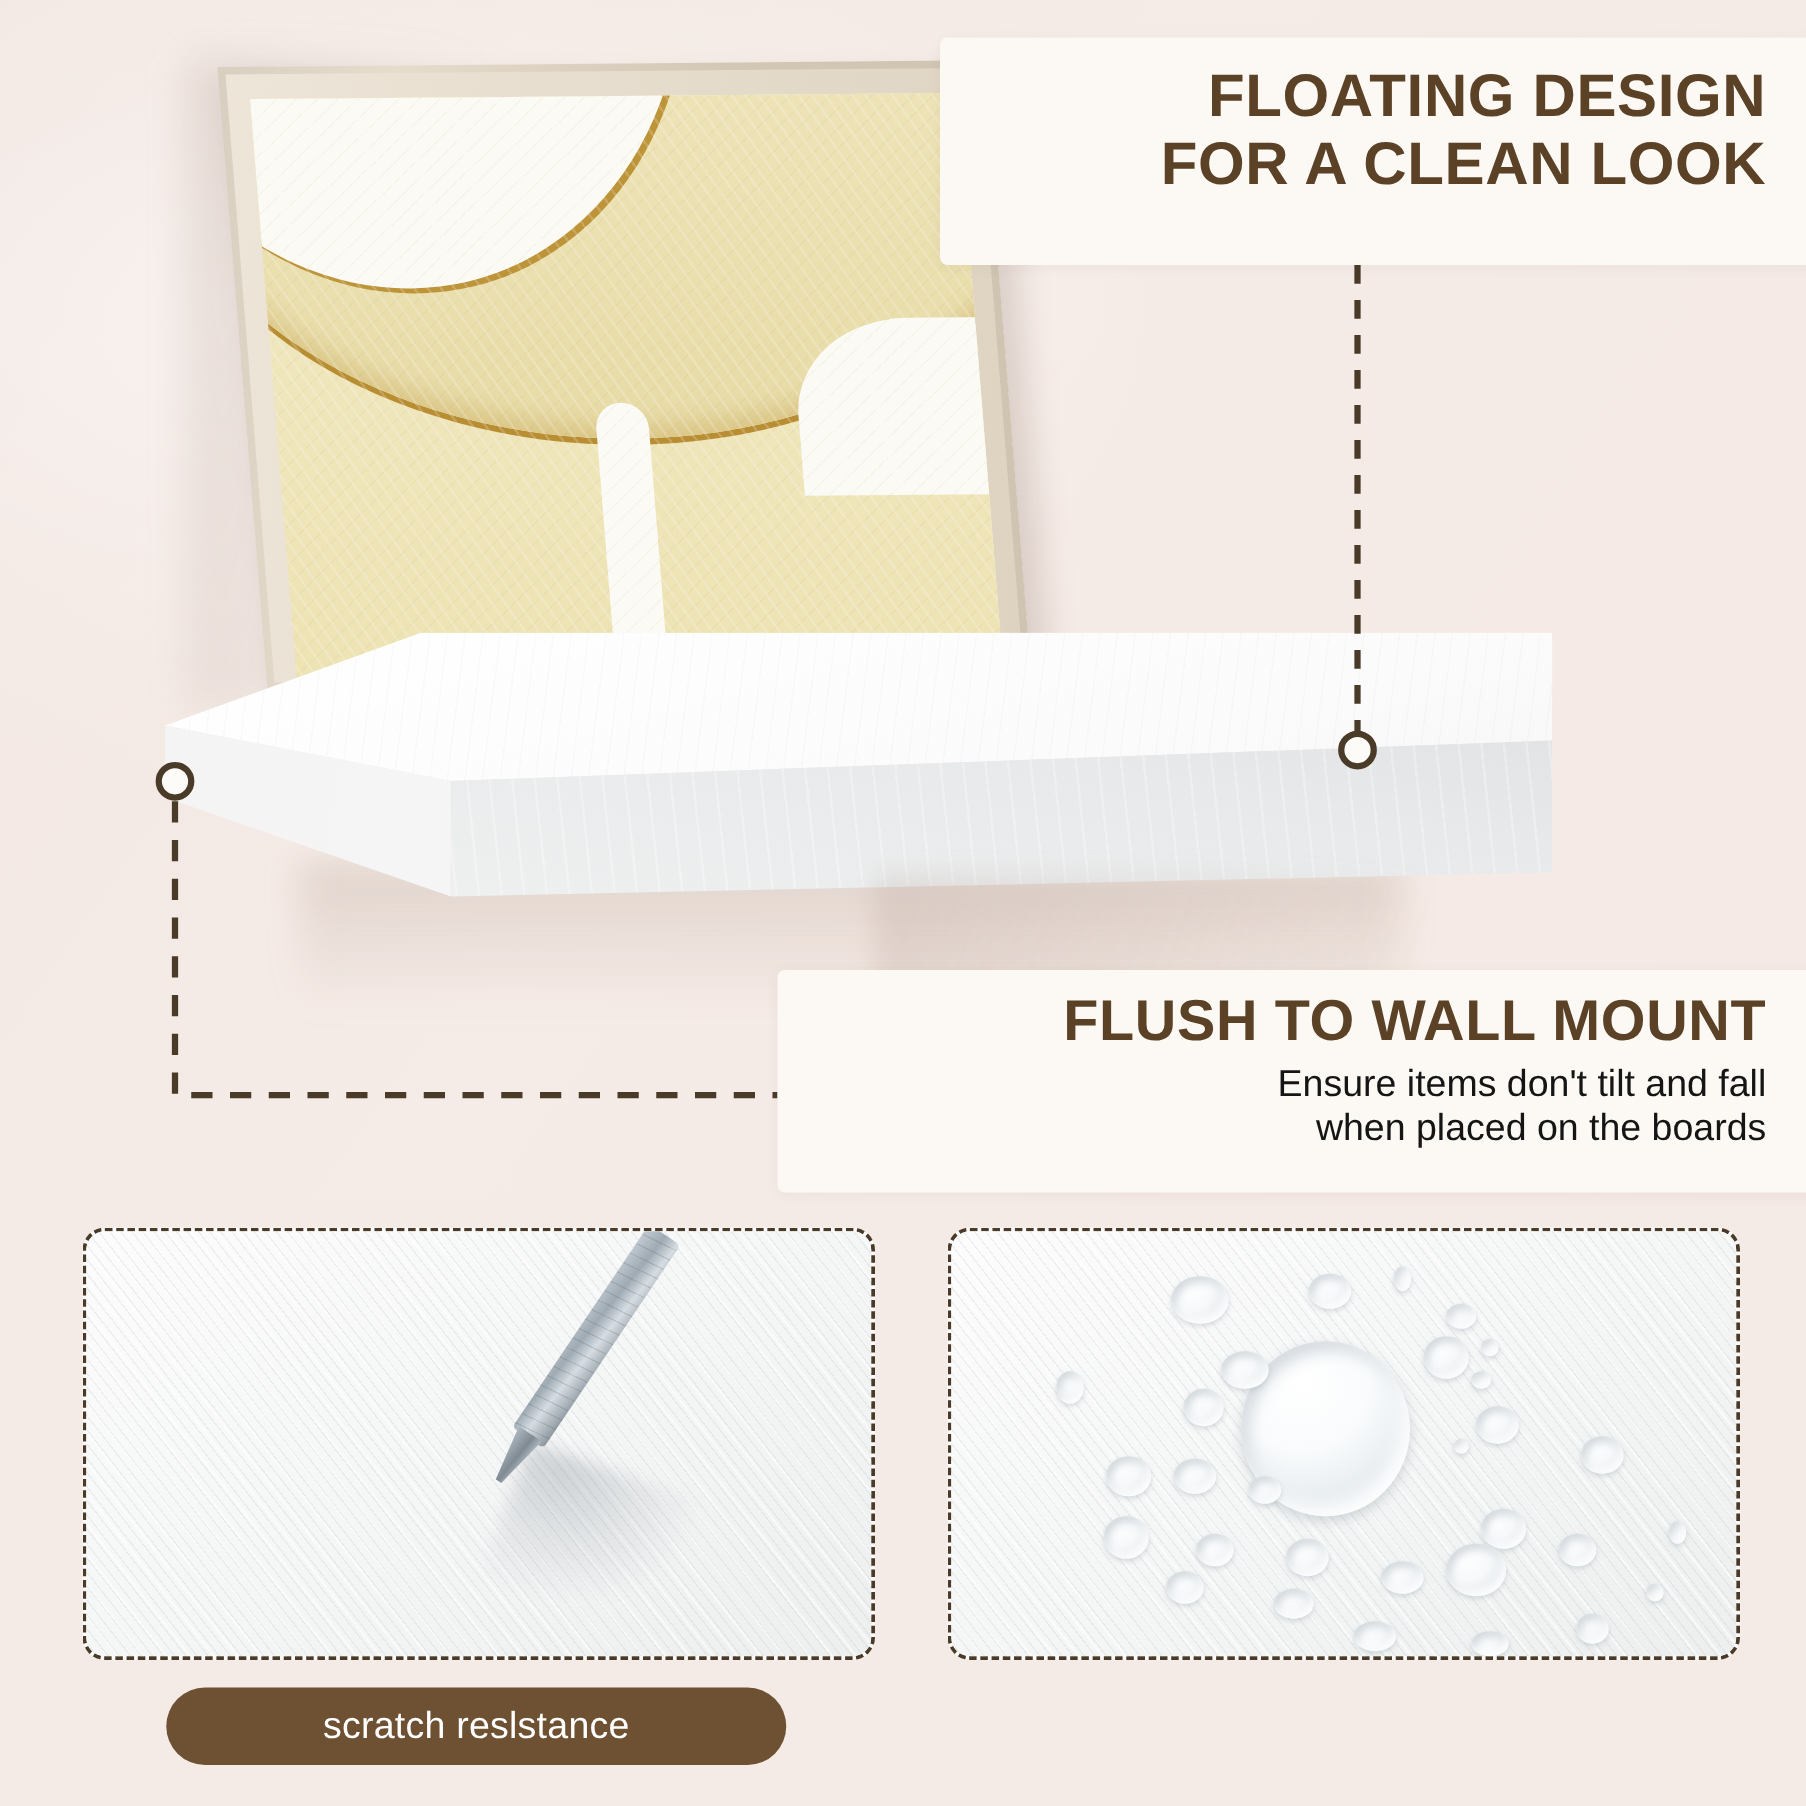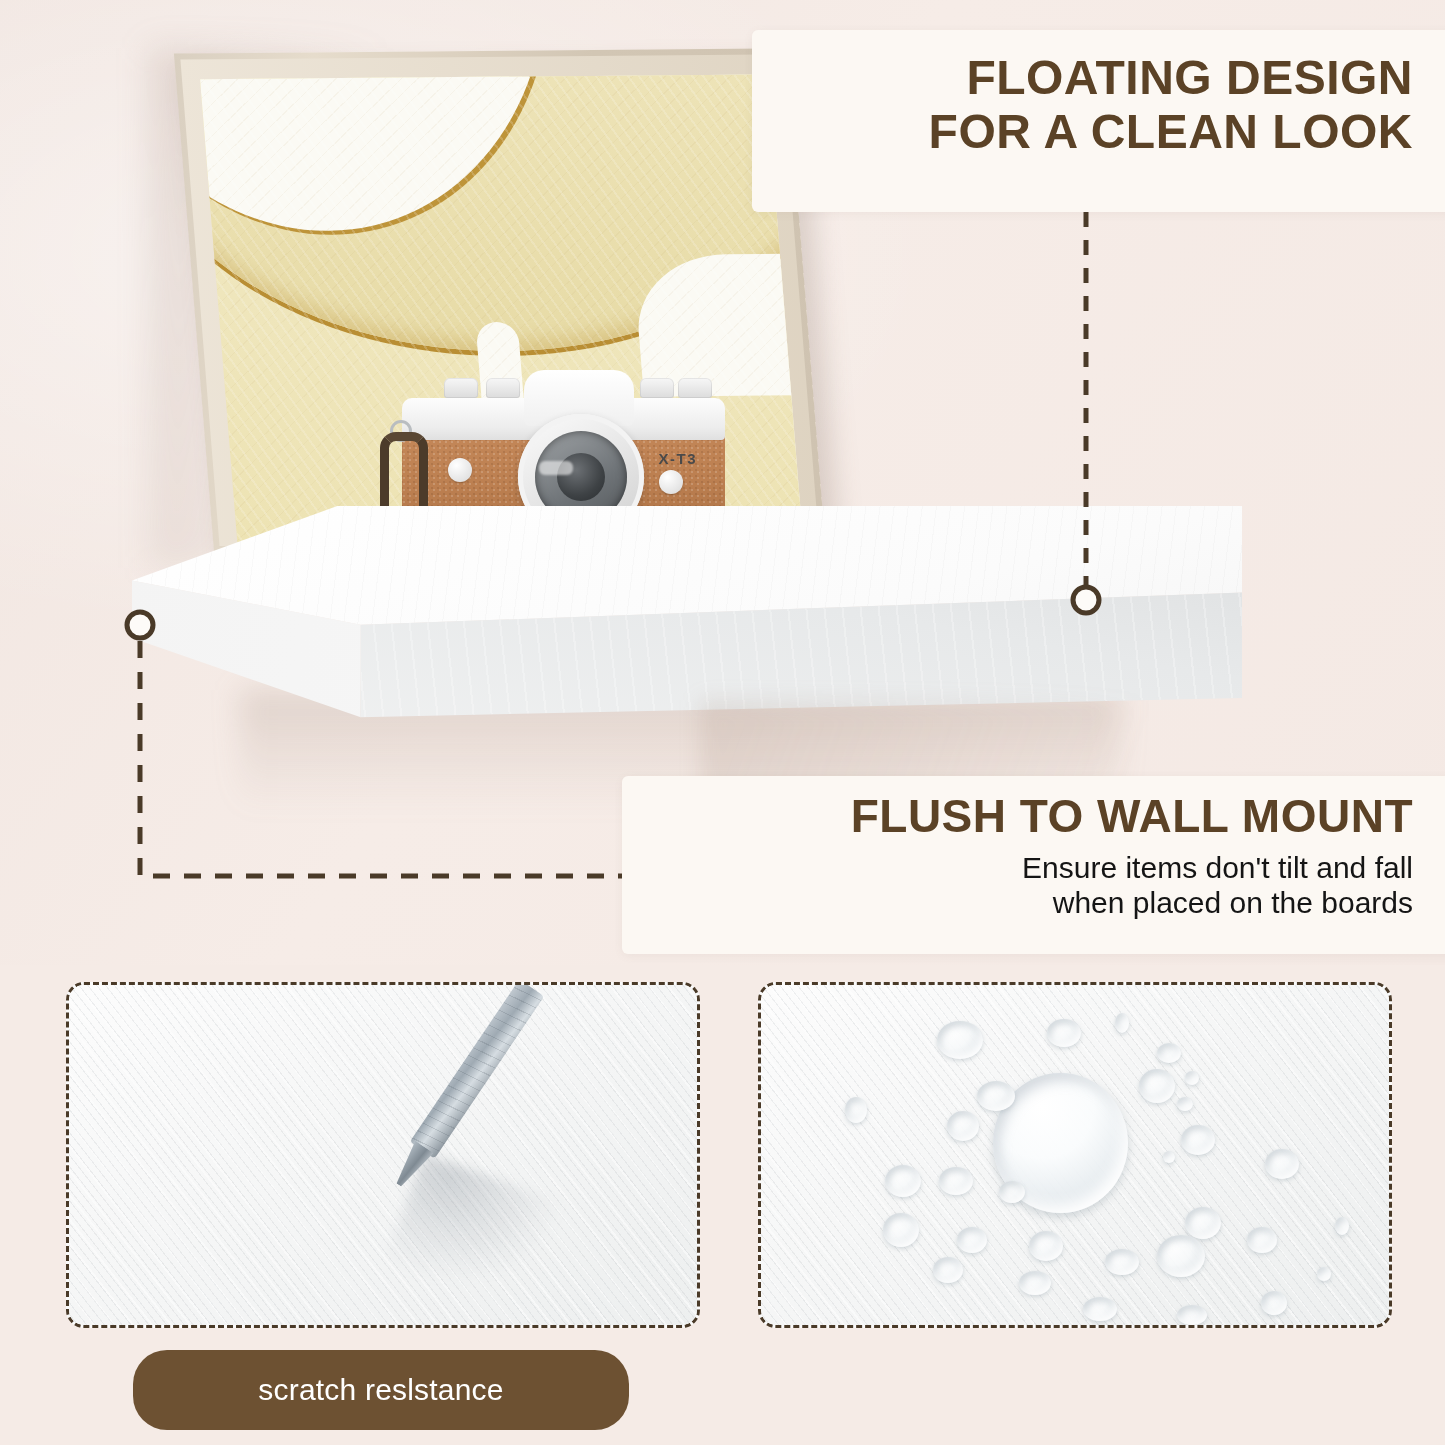--- a/index.html
+++ b/index.html
@@ -303,21 +303,21 @@
     background:
       radial-gradient(circle at 36% 24%, rgba(255,255,255,1) 0%, rgba(250,252,253,.96) 38%, rgba(228,234,238,.9) 72%, rgba(208,216,222,.88) 100%);
     box-shadow:
       inset -6px -8px 14px rgba(255,255,255,.98),
       inset 5px 7px 13px rgba(155,168,178,.42),
       0 4px 9px rgba(150,162,172,.38);
   }
 
   
   .pill{
-    position:absolute; top:382px; height:80px;
+    position:absolute; top:382px; height:62px;
     background:#6D5132;
     border-radius:34px;
     color:#FFFFFF;
     font-size:30px;
     display:flex; align-items:center; justify-content:center;
     letter-spacing:.2px;
   }
   #pill-left{ left:133px; width:496px; }
   #pill-right{ left:825px; width:487px; }
 </style>
@@ -335,42 +335,20 @@
     <div class="frame-art">
       <div class="art-bowl">
         <div class="art-bowl-hl"></div>
       </div>
       <div class="art-stem"></div>
       <div class="art-right-gap"></div>
       <div class="art-grain"></div>
     </div>
   </div>
 
-  <div class="camera">
-    <div class="cam-body"></div>
-    <div class="cam-top"></div>
-    <div class="cam-dial d1"></div>
-    <div class="cam-dial d2"></div>
-    <div class="cam-dial d3"></div>
-    <div class="cam-dial d4"></div>
-    <div class="cam-prism"></div>
-    <div class="cam-btn b1"></div>
-    <div class="cam-btn b2"></div>
-    <div class="cam-lens-out">
-      <div class="cam-lens-mid">
-        <div class="cam-lens-in"></div>
-        <div class="cam-lens-glint"></div>
-      </div>
-    </div>
-    <div class="cam-label">X-T3</div>
-    <div class="cam-strap">
-      <div class="ring"></div>
-      <div class="loop"></div>
-    </div>
-  </div>
 
   <div class="shelf-wall-shadow"></div>
   <div class="shelf">
     <div class="shelf-top"></div>
     <div class="shelf-front"></div>
     <div class="shelf-under"></div>
     <div class="shelf-right"></div>
   </div>
   <div class="shelf-drop"></div>
 

